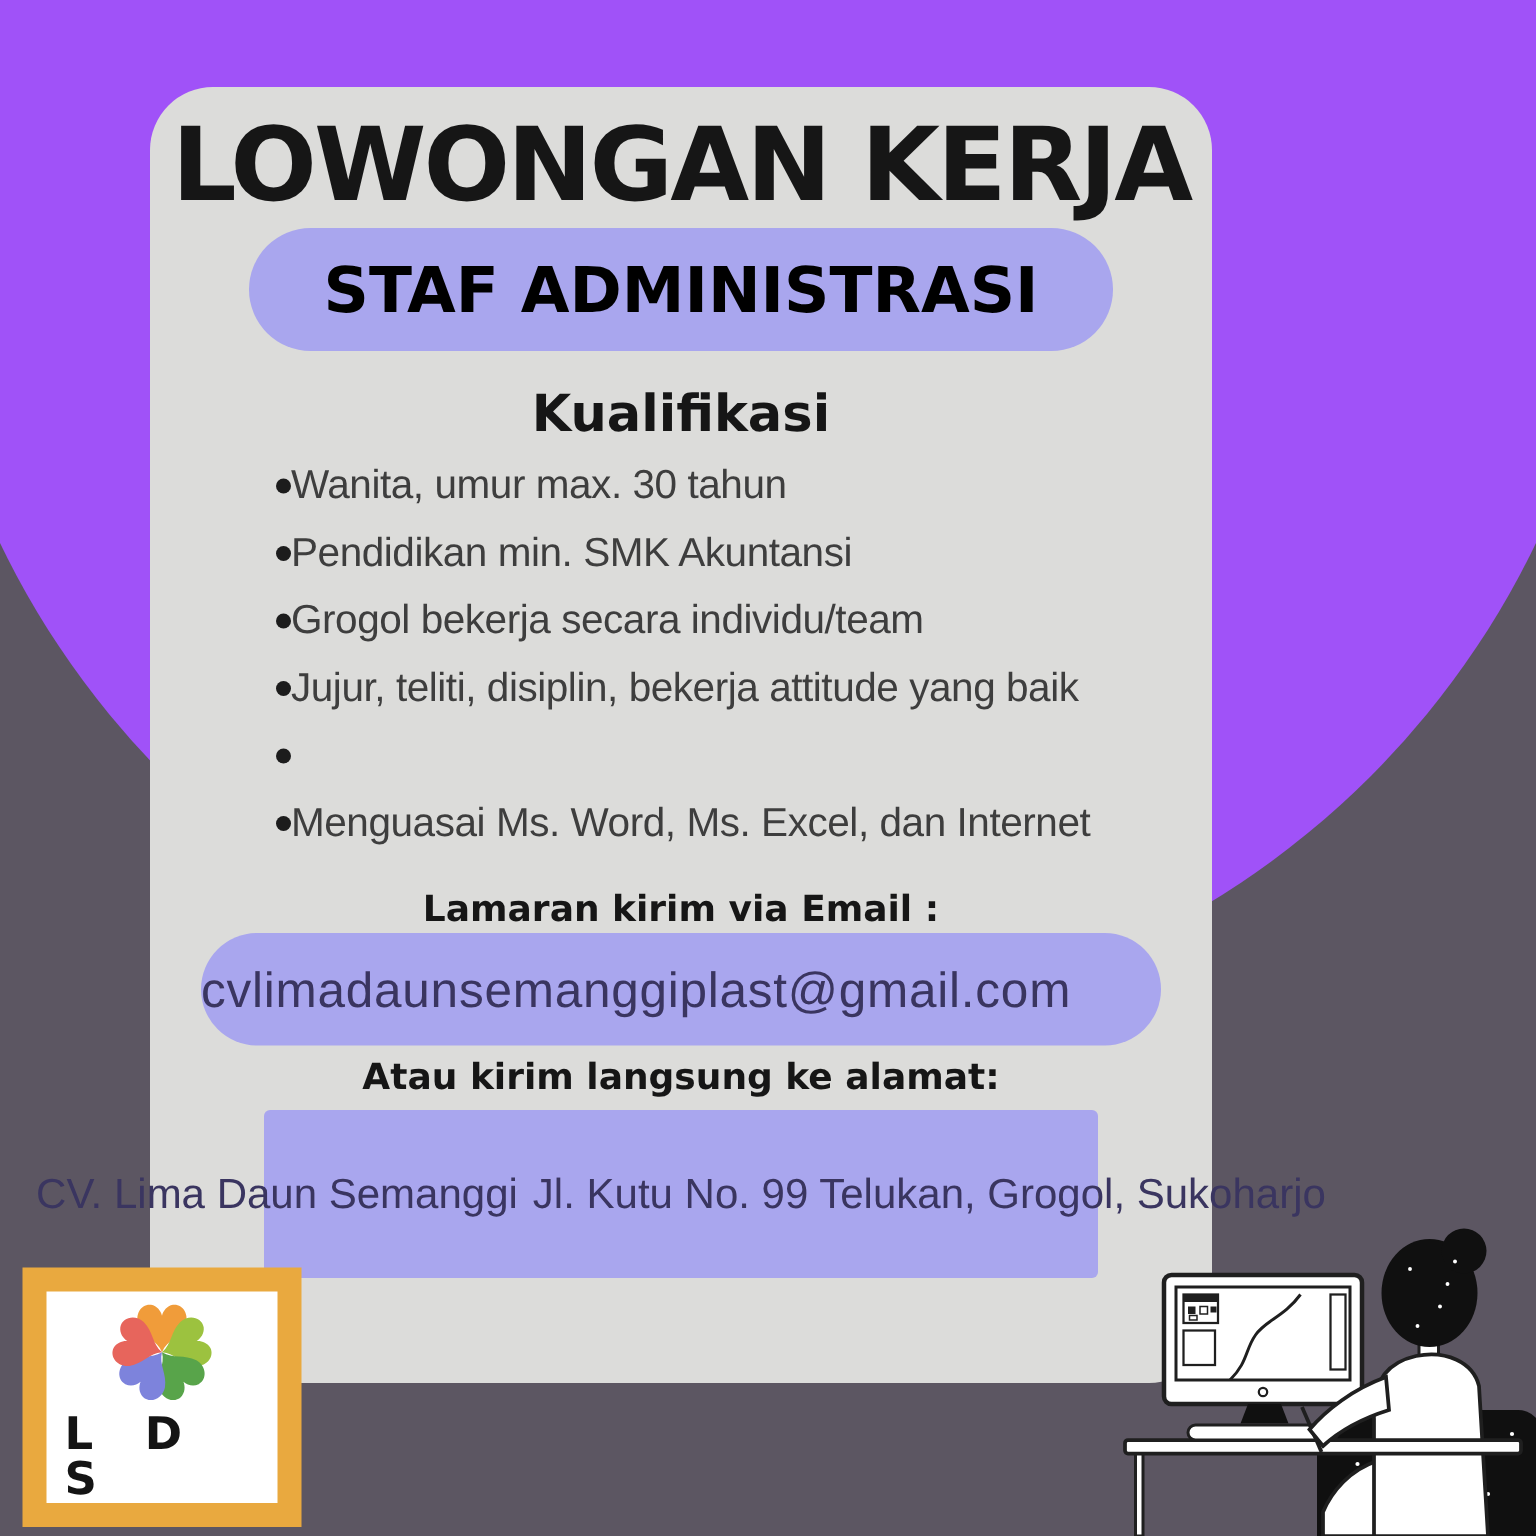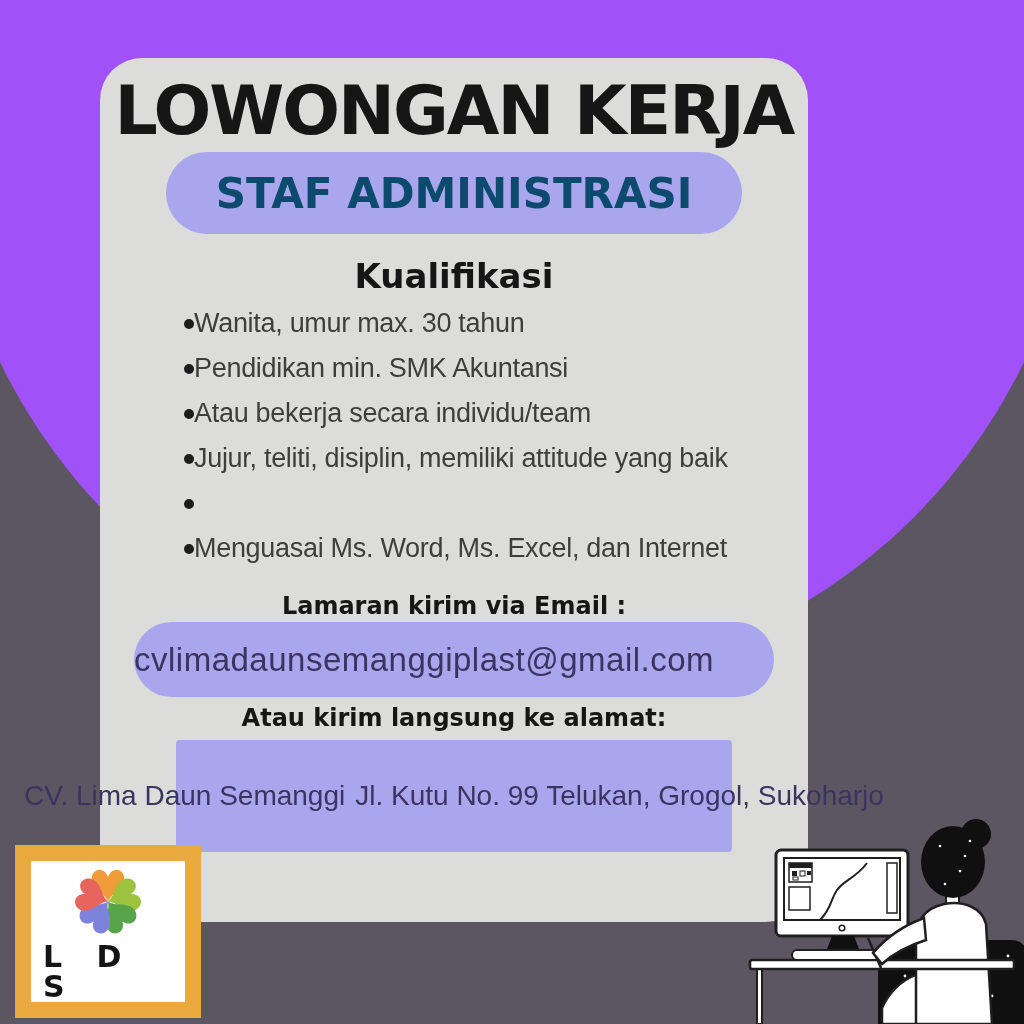--- a/index.html
+++ b/index.html
@@ -21,21 +21,21 @@
     font-family:"DejaVu Sans",sans-serif;font-weight:bold;
     font-size:68px;letter-spacing:-2px;color:var(--heading-text,#161616);
     line-height:78px;margin:0;
   }
   .badge{
     position:absolute;top:94px;left:50%;transform:translateX(-50%);
     width:576px;height:82px;border-radius:41px;
     background:var(--lavender,#a9a6ee);
     display:flex;align-items:center;justify-content:center;
     font-family:"DejaVu Sans",sans-serif;font-weight:bold;
-    font-size:42px;color:#0c4a6e;letter-spacing:0px;
+    font-size:42px;color:#000000;letter-spacing:0px;
   }
   .qual-heading{
     position:absolute;top:198px;left:0;width:100%;text-align:center;
     font-family:"DejaVu Sans",sans-serif;font-weight:bold;
     font-size:34px;color:var(--heading-text,#161616);margin:0;
   }
   .qual-list{
     position:absolute;top:243px;left:84px;margin:0;padding:0;list-style:none;
   }
   .qual-list li{
@@ -102,25 +102,25 @@
       <li>
         <span class="dot"></span>
         <span>Wanita, umur max. 30 tahun</span>
       </li>
       <li>
         <span class="dot"></span>
         <span>Pendidikan min. SMK Akuntansi</span>
       </li>
       <li>
         <span class="dot"></span>
-        <span>Atau bekerja secara individu/team</span>
-      </li>
-      <li>
-        <span class="dot"></span>
-        <span>Jujur, teliti, disiplin, memiliki attitude yang baik</span>
+        <span>Grogol bekerja secara individu/team</span>
+      </li>
+      <li>
+        <span class="dot"></span>
+        <span>Jujur, teliti, disiplin, bekerja attitude yang baik</span>
       </li>
       <li>
         <span class="dot"></span>
       </li>
       <li>
         <span class="dot"></span>
         <span>Menguasai Ms. Word, Ms. Excel, dan Internet</span>
       </li>
     </ul>
 

